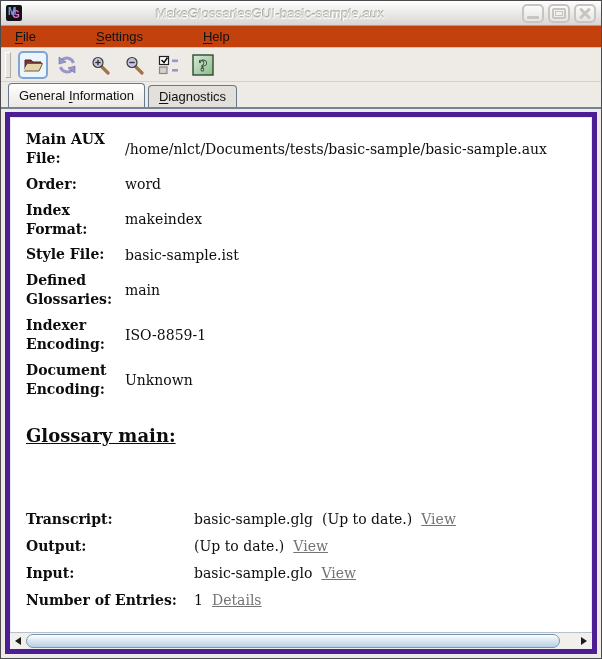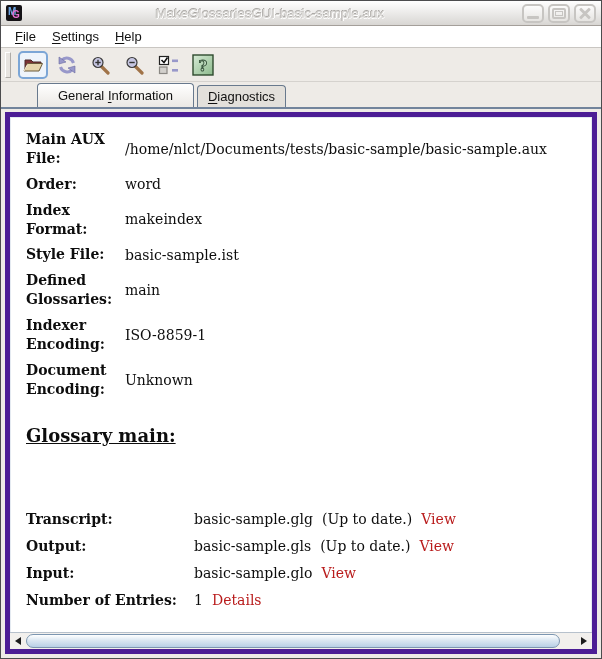--- a/index.html
+++ b/index.html
@@ -56,25 +56,25 @@
   .win-btn-close::before, .win-btn-close::after {
     content:""; position:absolute; left:2px; right:2px; top:6px; height:3px;
     background:#c7c5c2; border-radius:1px;
   }
   .win-btn-close::before { transform:rotate(45deg); }
   .win-btn-close::after  { transform:rotate(-45deg); }
 
   
   .menubar {
     height:22px; flex:0 0 22px;
-    background:#ffffff;
+    background:#c2410c;
     border-bottom:1px solid #c9c6c2;
     display:flex; align-items:center;
     padding-left:6px;
-    font-size:13px; color:#111;
+    font-size:13px; color:#111;gap:44px;
   }
   .menu-item { padding:2px 8px; cursor:pointer; }
   .mn { text-decoration:underline; text-underline-offset:2px; }
 
   
   .toolbar {
     height:34px; flex:0 0 34px;
     background:#eeebe7;
     border-bottom:1px solid #d5d2ce;
     display:flex; align-items:center;
@@ -116,22 +116,21 @@
     border:1px solid #68798d; border-bottom:none;
     border-radius:4px 4px 0 0;
     margin-right:3px; margin-bottom:2px;
     padding:3px 10px 3px;
     background:#e3e0db;
     cursor:pointer; white-space:nowrap;
     position:relative; z-index:1;
   }
   .tab.selected {
     background:linear-gradient(#ffffff,#ebe8e4);
-    padding:4px 20px 4px;
-    margin-left:29px;
+    padding:4px 10px 4px;
   }
 
   
   .content {
     flex:1; min-height:0;
     margin:3px 4px 4px 4px;
     border:5px solid #4c1d95;
     box-shadow:inset 0 0 0 1px #e4eaf1;
     background:#ffffff;
     display:flex; flex-direction:column;
@@ -158,21 +157,21 @@
   }
 
   .file-rows { margin-top:60px; }
   .file-row {
     display:grid; grid-template-columns:168px 1fr;
     align-items:center; height:27px;
   }
   .file-label { font-weight:bold; }
   .file-value { display:flex; align-items:flex-start; gap:9px; white-space:nowrap; }
   .file-status:empty { display:none; }
-  a.view-link { color:#b91c1c; cursor:pointer; }
+  a.view-link { color:#737373; text-decoration:underline; cursor:pointer; }
 
   
   .hscroll {
     flex:0 0 17px; height:17px;
     border-top:1px solid #b7c1cc;
     background:#f2f0ed;
     display:flex; align-items:stretch;
   }
   .sb-btn {
     width:16px; flex:0 0 16px;
@@ -329,21 +328,20 @@
           <div class="file-label">Transcript:</div>
           <div class="file-value">
             <span>basic-sample.glg</span>
             <span class="file-status">(Up to date.)</span>
             <a class="view-link">View</a>
           </div>
         </div>
         <div class="file-row">
           <div class="file-label">Output:</div>
           <div class="file-value">
-            <span>basic-sample.gls</span>
             <span class="file-status">(Up to date.)</span>
             <a class="view-link">View</a>
           </div>
         </div>
         <div class="file-row">
           <div class="file-label">Input:</div>
           <div class="file-value">
             <span>basic-sample.glo</span>
             <a class="view-link">View</a>
           </div>

